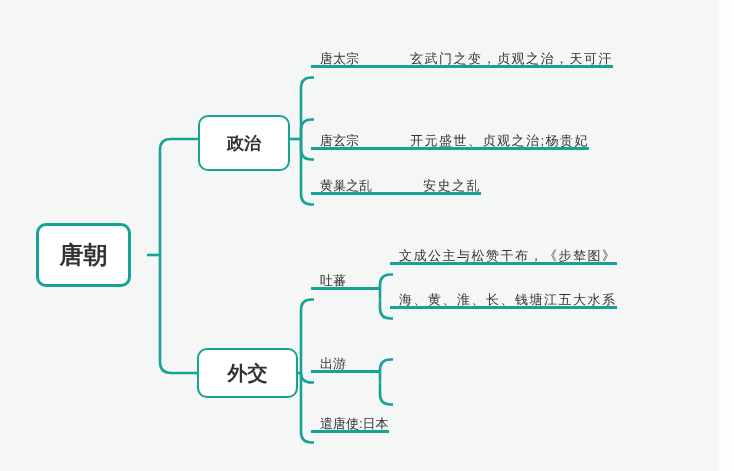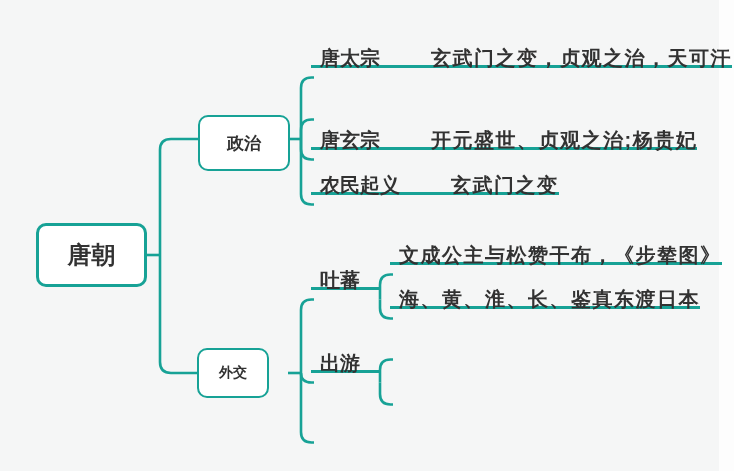--- a/index.html
+++ b/index.html
@@ -20,34 +20,34 @@
   .node{
     position:absolute;
     background:var(--node-bg);
     border:2.6px solid var(--line-color);
     border-radius:10px;
     display:flex;align-items:center;justify-content:center;
     color:var(--text-color);
     font-weight:700;
     cursor:default;
   }
-  .node.root{left:36px;top:223px;width:111px;height:64px;font-size:24px;border-width:3px;}
+  .node.root{left:36px;top:223px;width:95px;height:64px;font-size:24px;border-width:3px;}
   .node.politics{left:198px;top:115px;width:92px;height:56px;font-size:17px;}
-  .node.diplomacy{left:197px;top:348px;width:72px;height:50px;font-size:14px;}
+  .node.diplomacy{left:197px;top:348px;width:101px;height:50px;font-size:20px;}
 
   .row{
     position:absolute;
     left:311px;
     height:19px;
     padding-bottom:8px;
     border-bottom:3px solid var(--line-color);
     white-space:nowrap;
-    font-size:20px;
+    font-size:13px;
     line-height:19px;
-    font-weight:700;
+    font-weight:400;
     color:var(--text-color);
   }
   .row .lbl{margin-left:9px;}
   .row .det{margin-left:51px;letter-spacing:1.5px;}
   .row.child{left:390px;}
   .row.child .lbl{letter-spacing:1.5px;}
   .row.fixed{width:69px;}
 
   .r-taizong{top:49px;}
   .r-wuzetian{top:91px;}
@@ -95,31 +95,34 @@
   <div class="node politics">政治</div>
   <div class="node diplomacy">外交</div>
 
   <div class="row r-taizong">
     <span class="lbl">唐太宗</span><span class="det">玄武门之变，贞观之治，天可汗</span>
   </div>
   <div class="row r-xuanzong">
     <span class="lbl">唐玄宗</span><span class="det">开元盛世、贞观之治;杨贵妃</span>
   </div>
   <div class="row r-nongmin">
-    <span class="lbl">农民起义</span><span class="det">玄武门之变</span>
+    <span class="lbl">黄巢之乱</span><span class="det">安史之乱</span>
   </div>
 
   <div class="row fixed r-tubo">
     <span class="lbl">吐蕃</span>
   </div>
   <div class="row child r-wencheng">
     <span class="lbl">文成公主与松赞干布，《步辇图》</span>
   </div>
   <div class="row child r-shuixi">
-    <span class="lbl">海、黄、淮、长、鉴真东渡日本</span>
+    <span class="lbl">海、黄、淮、长、钱塘江五大水系</span>
   </div>
 
   <div class="row fixed r-chuyou">
     <span class="lbl">出游</span>
   </div>
 
+  <div class="row r-qiantangshi">
+    <span class="lbl">遣唐使:日本</span>
+  </div>
 
 </div>
 
 </body></html>

